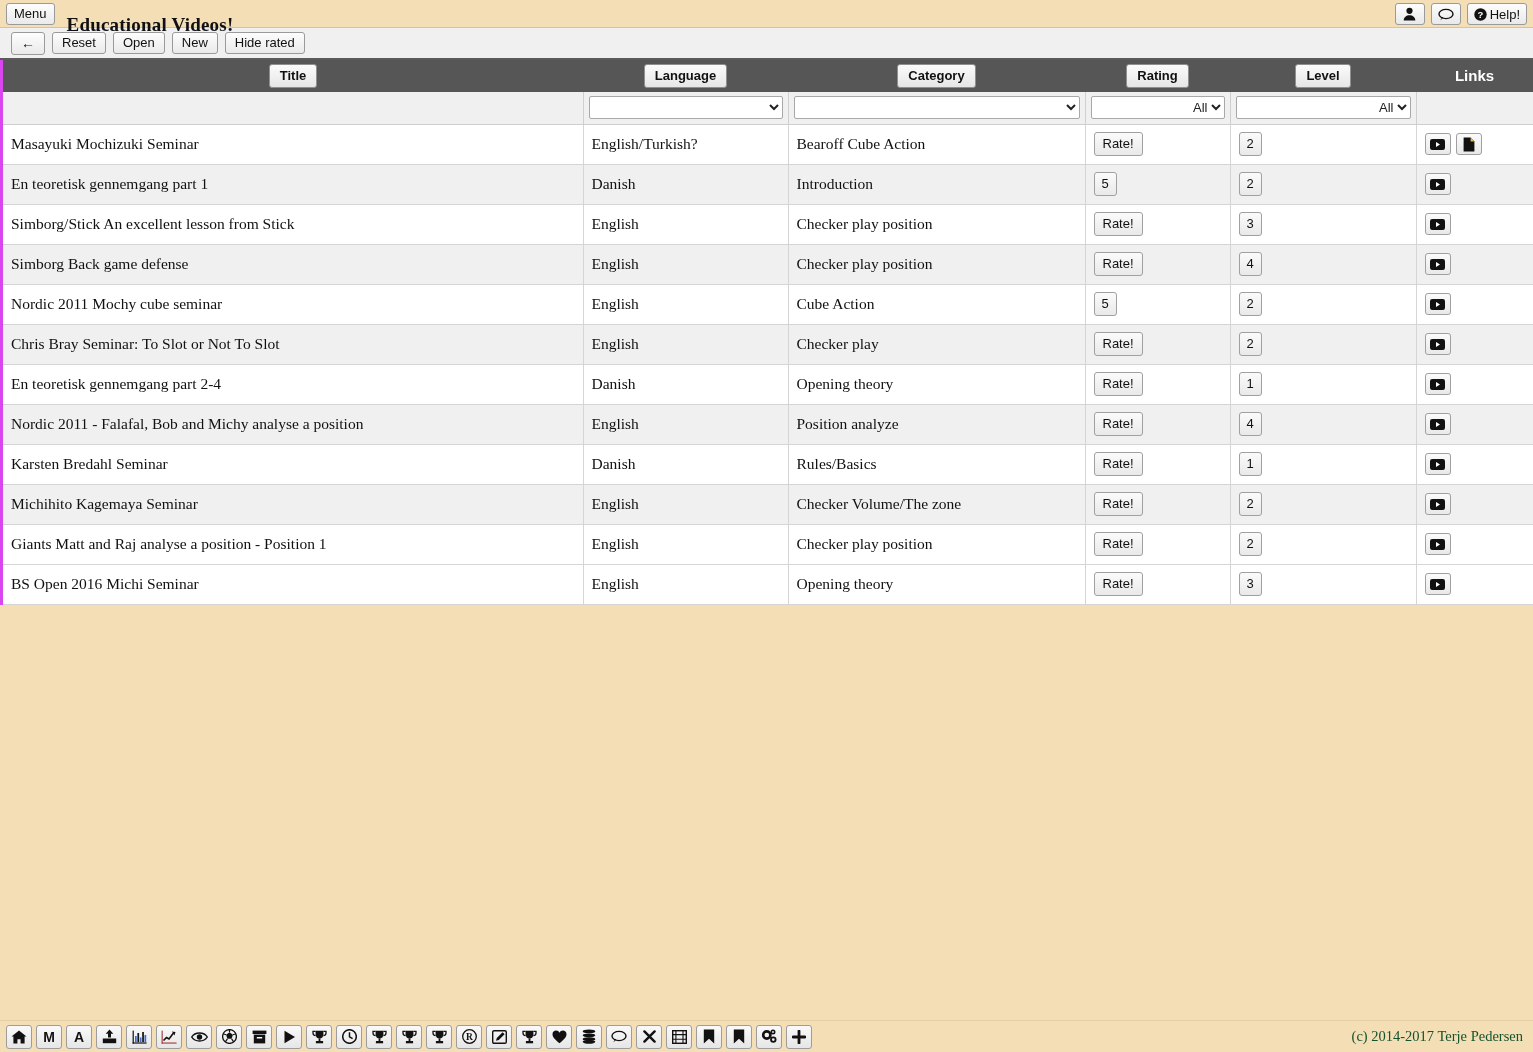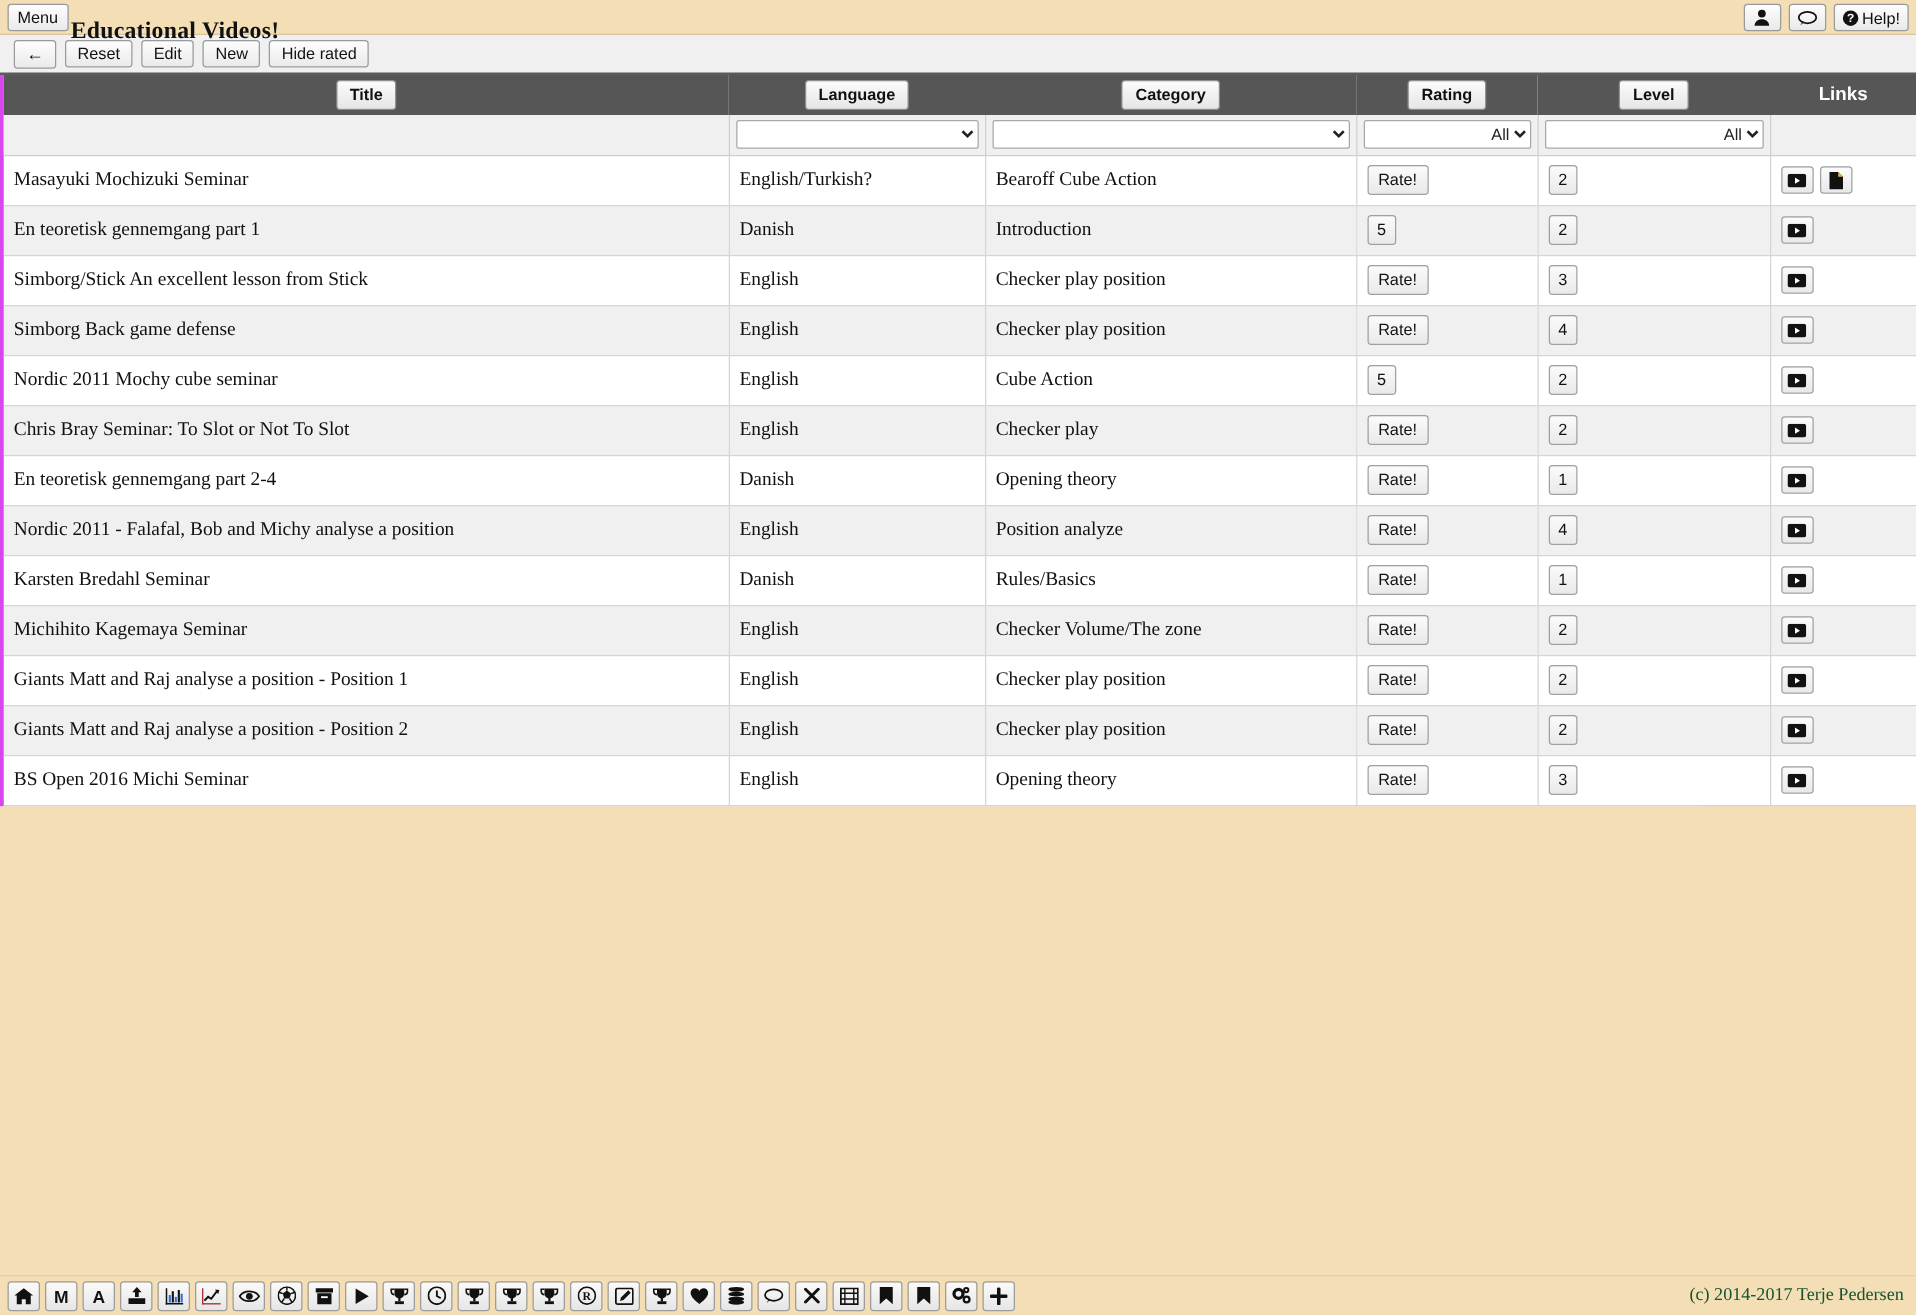--- a/index.html
+++ b/index.html
@@ -27,21 +27,21 @@
     font-size: 13px;
     line-height: 1;
     color: #111;
     background: linear-gradient(#fdfdfd, #eaeaea);
     border: 1px solid #9a9a9a;
     border-radius: 3px;
     padding: 3px 7px 4px 7px;
     cursor: pointer;
     white-space: nowrap;
   }
-  #menu-btn { margin-right: 2px; }
+  #menu-btn { margin-right: 12px; }
   #app-title {
     font-family: "Liberation Serif", serif;
     font-weight: bold;
     font-size: 19px;
     color: #111;
     letter-spacing: .2px;
     margin-top: 22px;
   }
   #titlebar-right {
     position: absolute;
@@ -244,21 +244,21 @@
         <text x="6.5" y="9.9" font-family="Liberation Sans, sans-serif" font-size="9.5" font-weight="bold" fill="#fff" text-anchor="middle">?</text>
       </svg>
       <span>Help!</span>
     </span>
   </div>
 </div>
 
 <div id="toolbar">
   <button class="btn arrow-glyph">←</button>
   <button class="btn">Reset</button>
-  <button class="btn">Edit</button>
+  <button class="btn">Open</button>
   <button class="btn">New</button>
   <button class="btn">Hide rated</button>
 </div>
 
 <div id="grid">
   <table class="vtable">
     <colgroup>
       <col style="width:580px">
       <col style="width:205px">
       <col style="width:297px">
@@ -448,33 +448,20 @@
           <td>Checker play position</td>
           <td><span class="cellbtn">Rate!</span></td>
           <td><span class="cellbtn lvlbtn">2</span></td>
           <td><span class="linkbtn">
               <svg width="15" height="11" viewBox="0 0 15 11">
                 <rect x="0" y="0" width="15" height="11" rx="2.2" fill="#111"></rect>
                 <path d="M6 3 L10 5.5 L6 8 Z" fill="#fff"></path>
               </svg>
             </span></td>
         </tr>
-        <tr class="drow even">
-          <td>Giants Matt and Raj analyse a position - Position 2</td>
-          <td>English</td>
-          <td>Checker play position</td>
-          <td><span class="cellbtn">Rate!</span></td>
-          <td><span class="cellbtn lvlbtn">2</span></td>
-          <td><span class="linkbtn">
-              <svg width="15" height="11" viewBox="0 0 15 11">
-                <rect x="0" y="0" width="15" height="11" rx="2.2" fill="#111"></rect>
-                <path d="M6 3 L10 5.5 L6 8 Z" fill="#fff"></path>
-              </svg>
-            </span></td>
-        </tr>
         <tr class="drow odd">
           <td>BS Open 2016 Michi Seminar</td>
           <td>English</td>
           <td>Opening theory</td>
           <td><span class="cellbtn">Rate!</span></td>
           <td><span class="cellbtn lvlbtn">3</span></td>
           <td><span class="linkbtn">
               <svg width="15" height="11" viewBox="0 0 15 11">
                 <rect x="0" y="0" width="15" height="11" rx="2.2" fill="#111"></rect>
                 <path d="M6 3 L10 5.5 L6 8 Z" fill="#fff"></path>

